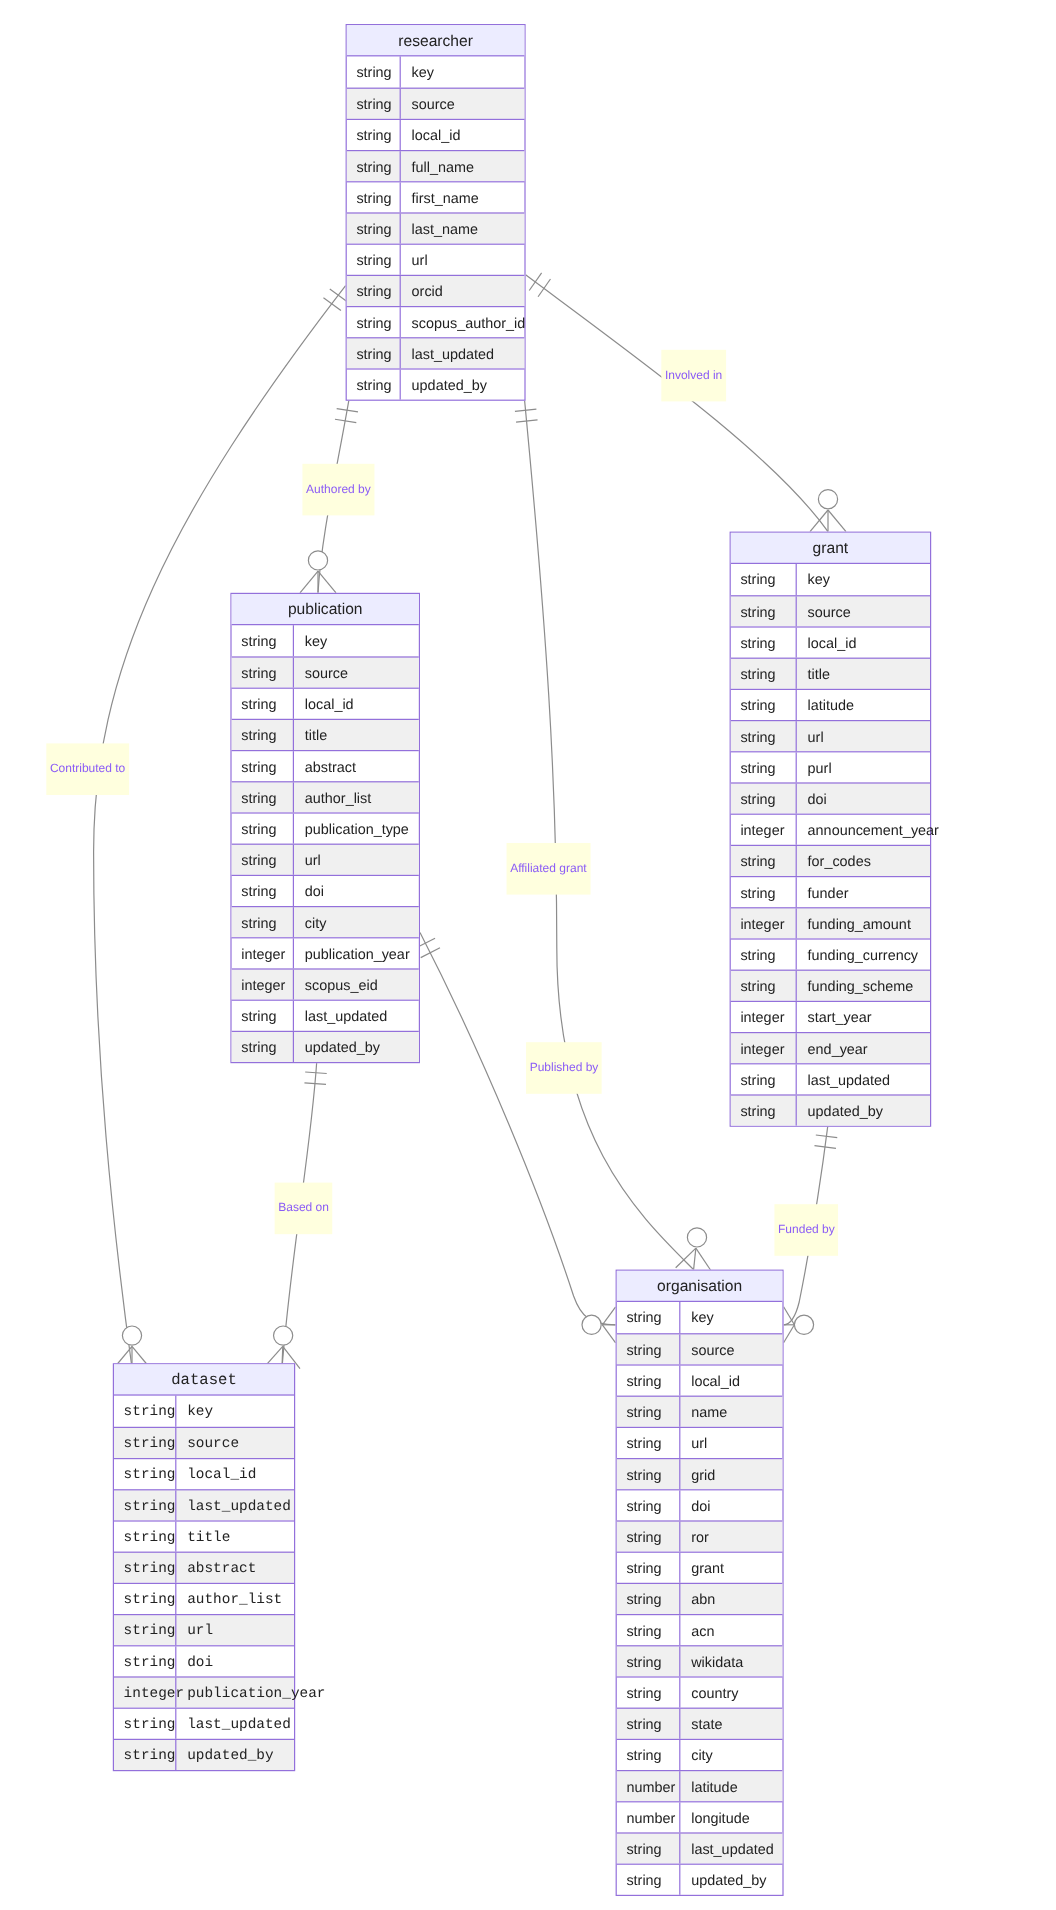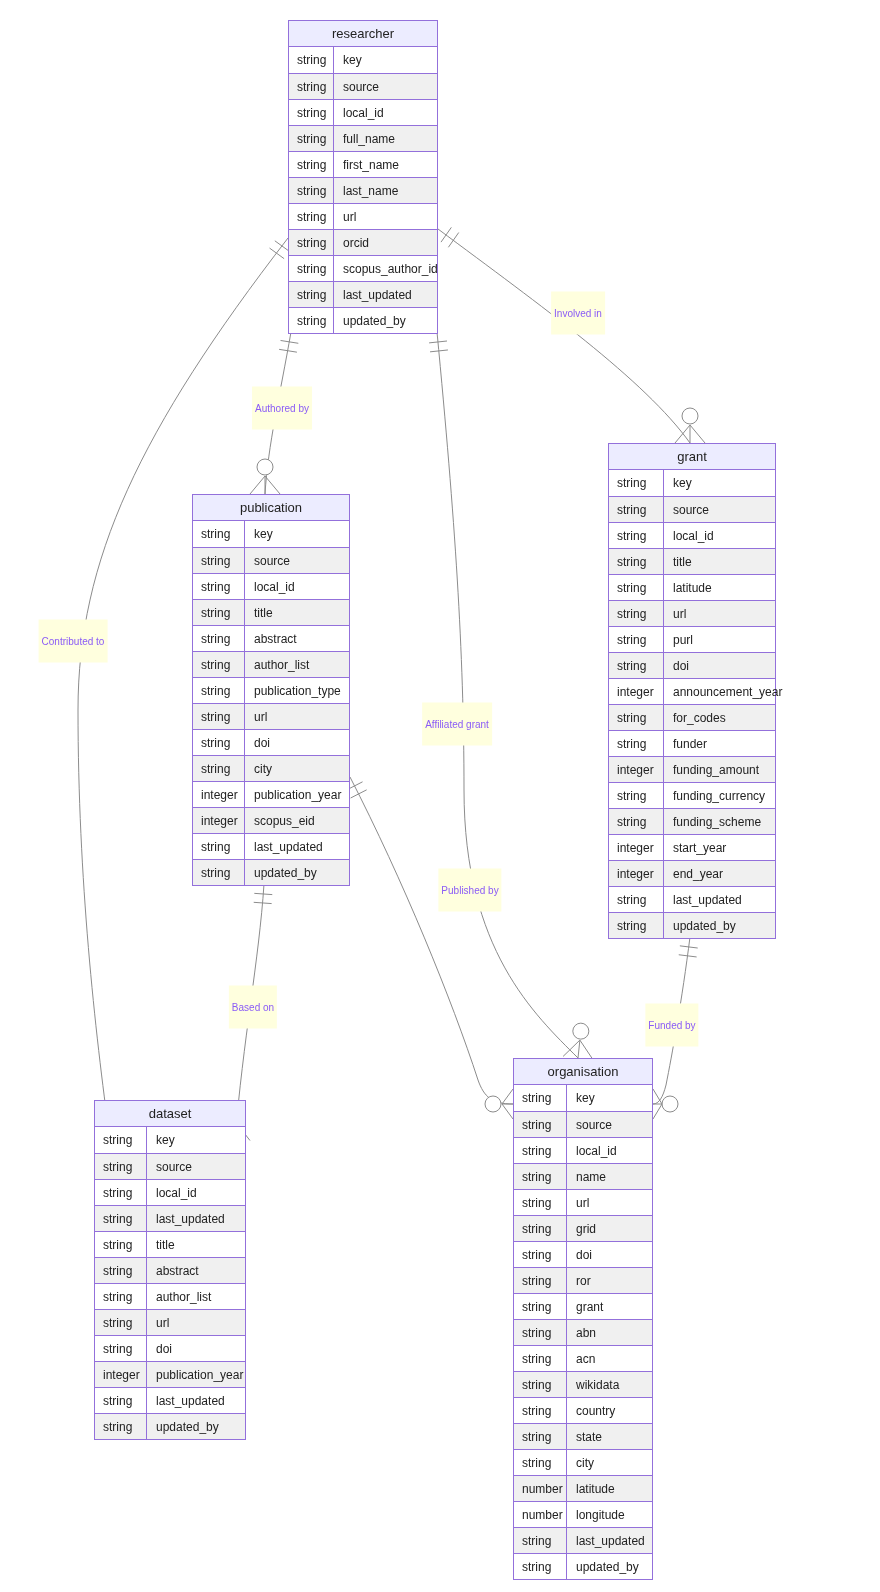--- a/index.html
+++ b/index.html
@@ -265,21 +265,21 @@
         </div>
         <div class="attr-row">
           <div class="attr-type" style="width: 55px;">string</div>
           <div class="attr-name">last_updated</div>
         </div>
         <div class="attr-row alt">
           <div class="attr-type" style="width: 55px;">string</div>
           <div class="attr-name">updated_by</div>
         </div>
       </div>
-      <div class="entity" style="left: 94px; top: 1100px; width: 152px;">
+      <div class="entity" style="left: 94px; top: 1136px; width: 152px; font-family: Liberation Mono, monospace;">
         <div class="entity-header">dataset</div>
         <div class="attr-row">
           <div class="attr-type" style="width: 52px;">string</div>
           <div class="attr-name">key</div>
         </div>
         <div class="attr-row alt">
           <div class="attr-type" style="width: 52px;">string</div>
           <div class="attr-name">source</div>
         </div>
         <div class="attr-row">

